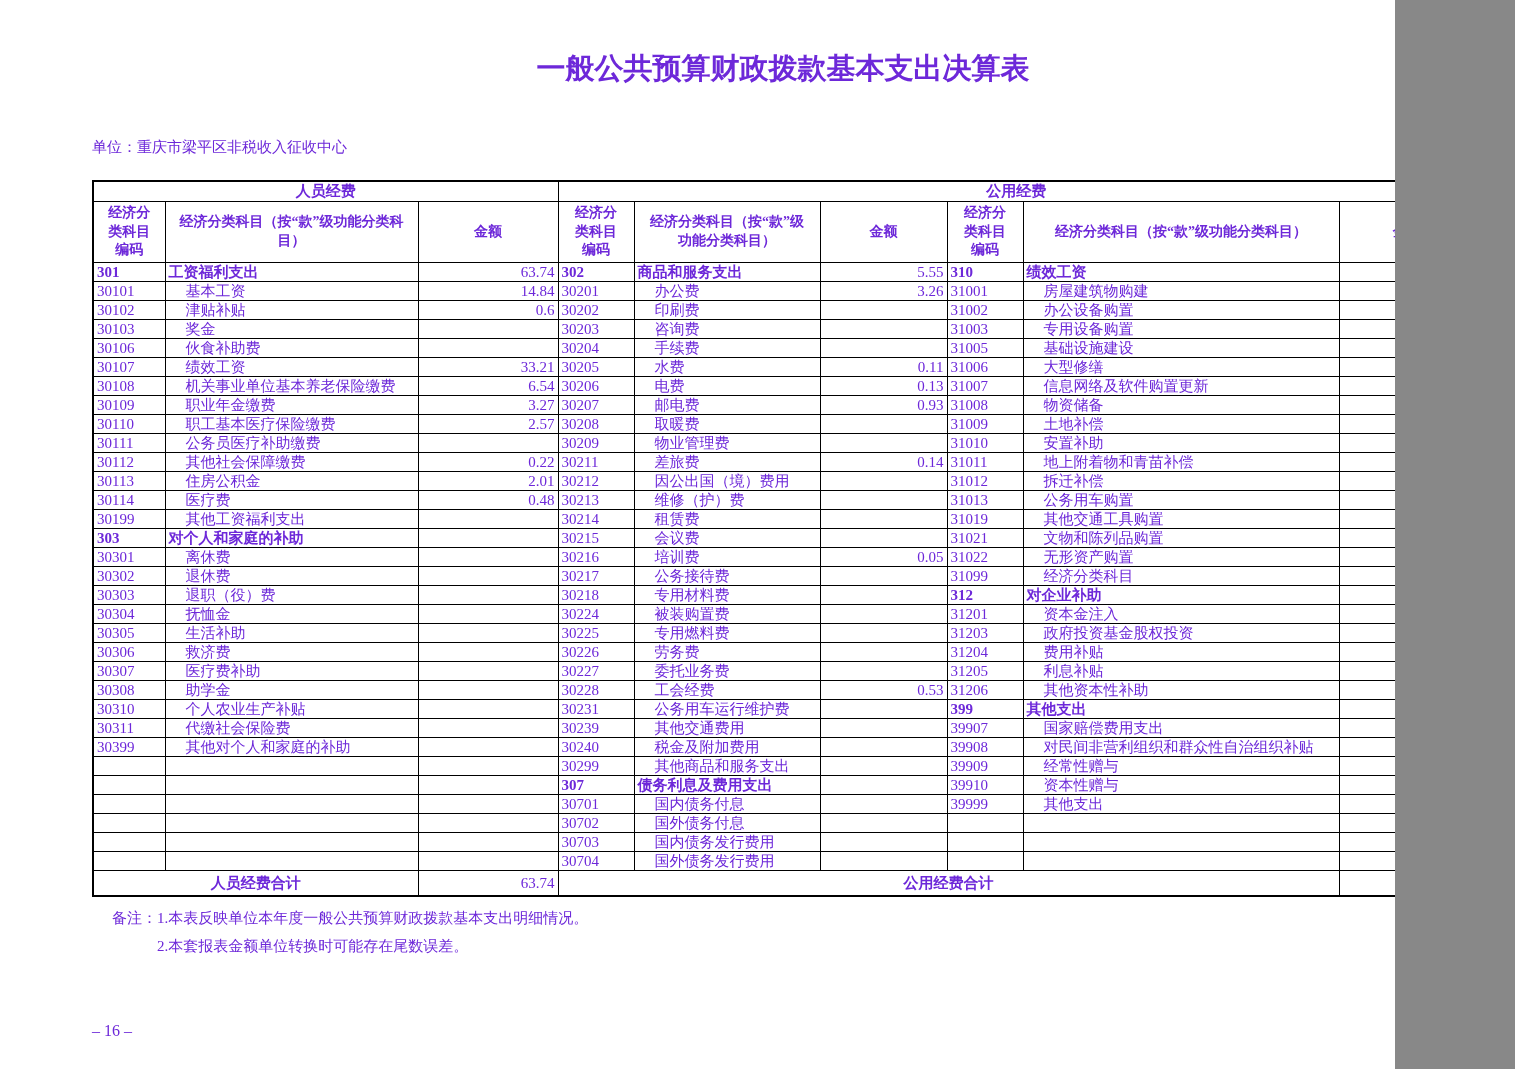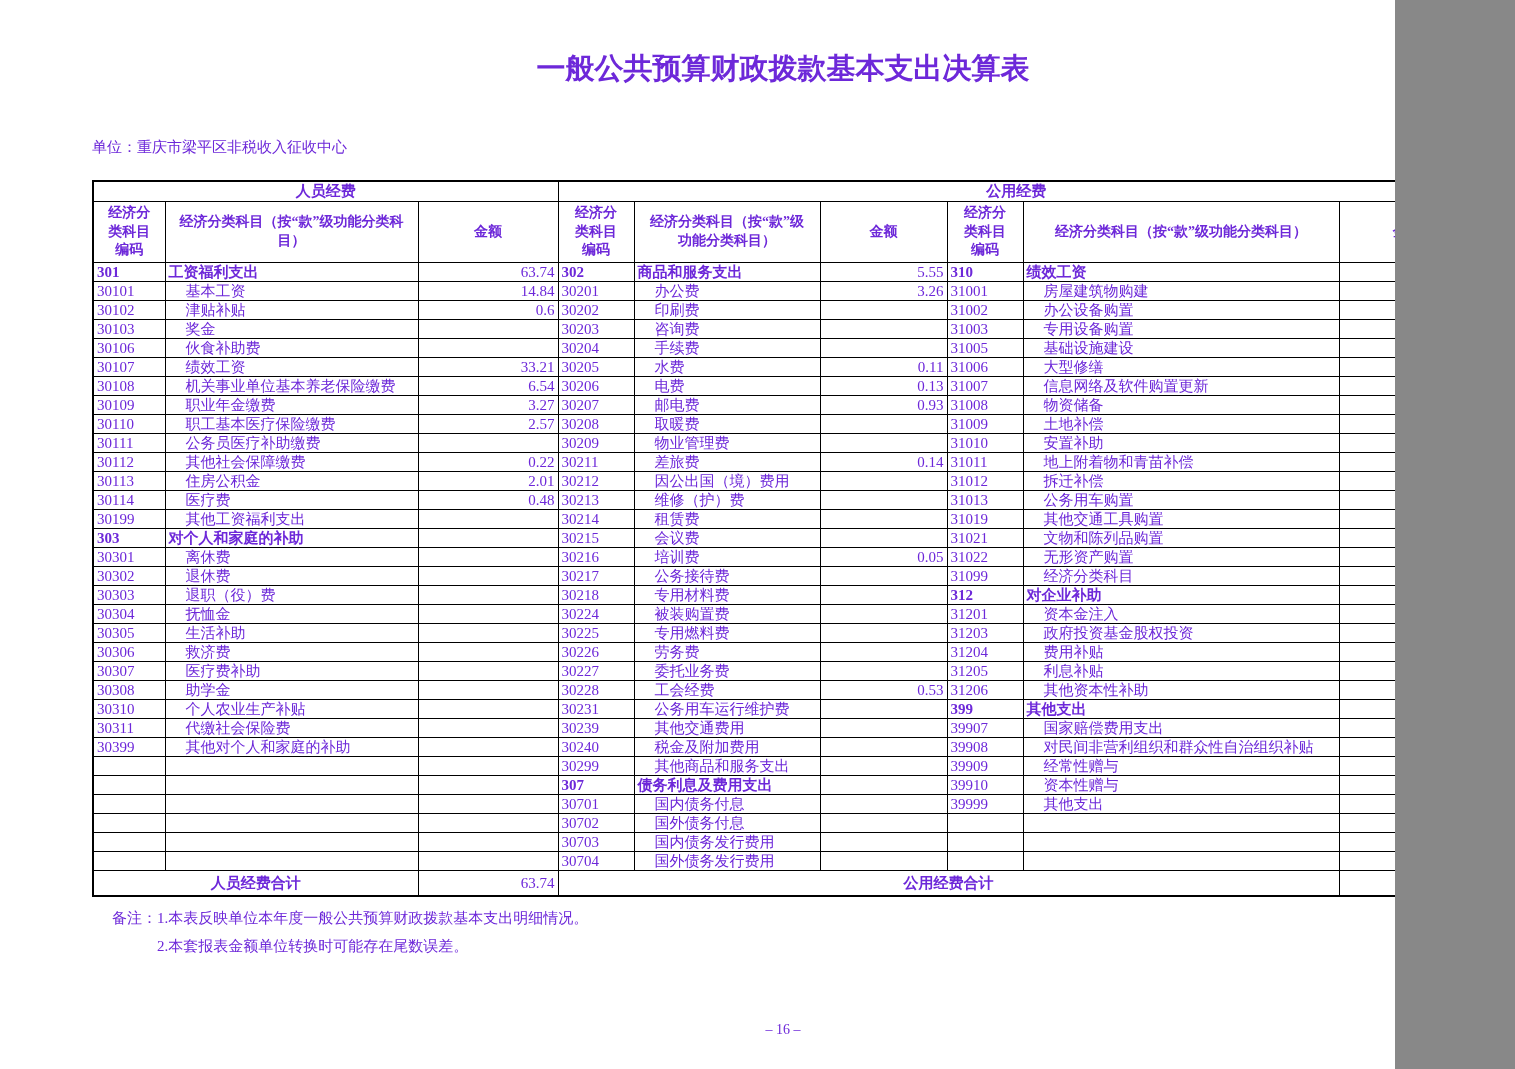--- a/index.html
+++ b/index.html
@@ -24,21 +24,21 @@
   td.code{text-align:left;}
   td.subject{text-align:left;}
   td.subject.detail{padding-left:20px;}
   td.cat{font-weight:bold;}
   td.amount{text-align:right;}
   tfoot td{height:24px;font-size:15px;line-height:24px;white-space:nowrap;padding:0 3px;}
   tfoot td.total-label{text-align:center;font-weight:bold;}
   tfoot td.amount{text-align:right;}
   .remarks{display:flex;font-size:15px;margin-top:7px;line-height:28px;margin-left:20px;}
   .remarks-prefix{flex:none;}
-  .page-number{position:absolute;left:92px;width:1382px;top:1022px;text-align:center;font-size:14px;}
+  .page-number{position:absolute;left:92px;width:1382px;top:1022px;font-size:16px;}
 </style>
 </head>
 <body>
 
 <div class="page">
   <div class="content">
 
     <h1 class="doc-title">一般公共预算财政拨款基本支出决算表</h1>
 
     <div class="form-label">公开06表</div>

